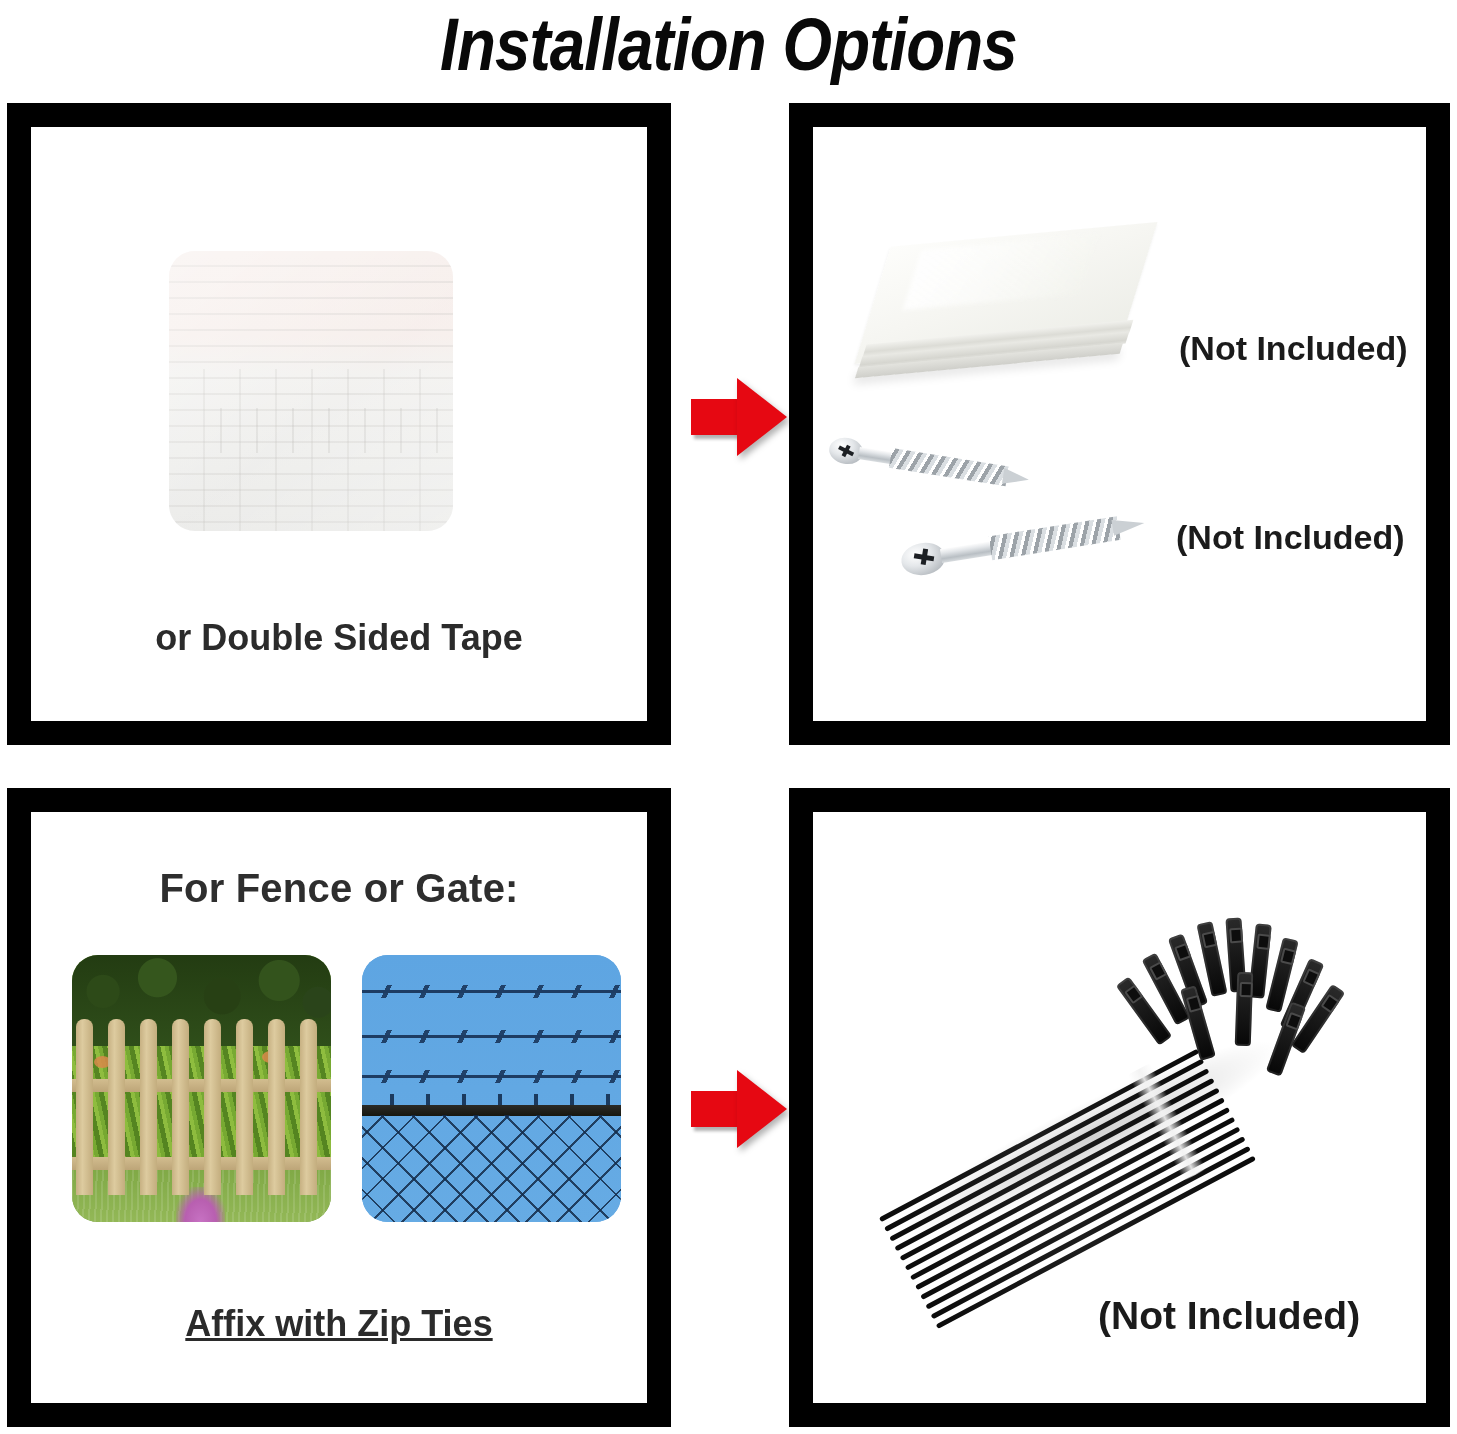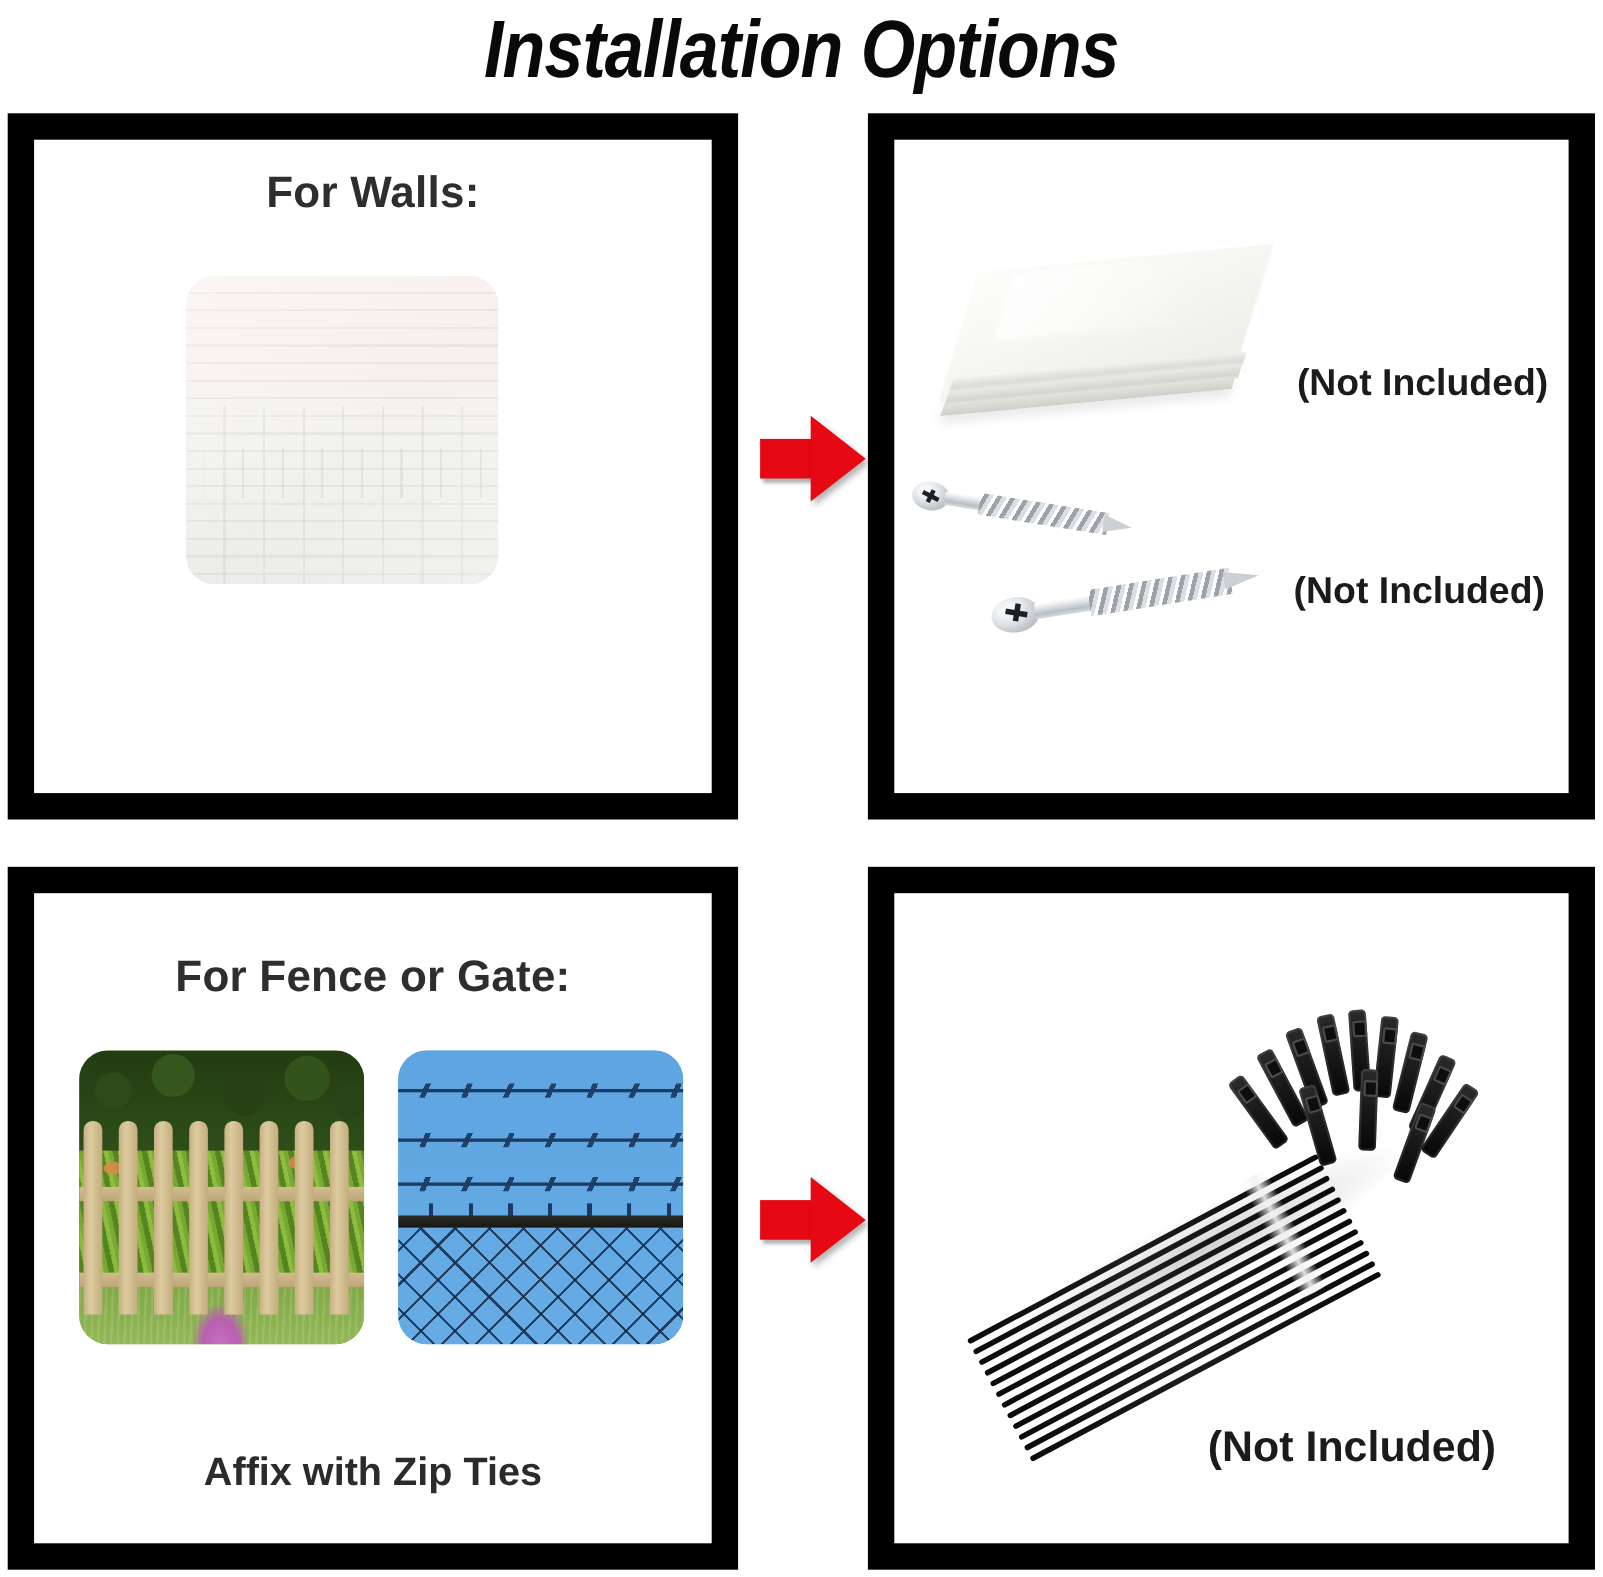--- a/index.html
+++ b/index.html
@@ -285,30 +285,30 @@
   }
 </style>
 </head>
 <body>
 
 <div id="title">Installation Options</div>
 
 <div class="panel" id="panel-walls">
   <div class="inner">
 
-    <div class="panel-heading" style="top:26px;">For Walls:</div>
 
     <div id="wall-photo" style="left:138px;top:124px;">
       <div class="courses"></div>
       <div class="bricks"></div>
       <div class="bricks2"></div>
       <div class="wash"></div>
     </div>
 
     <div class="panel-caption" style="top:487px;">
+      <div>or Double Sided Tape</div>
     </div>
 
   </div>
 </div>
 
 <div class="arrow" id="arrow-walls">
   <div class="shaft"></div>
   <div class="head"></div>
 </div>
 
@@ -341,21 +341,21 @@
   <div class="thread"></div>
   <div class="tip"></div>
 </div>
 
 <div class="not-included" id="ni-tape">(Not Included)</div>
 <div class="not-included" id="ni-screw">(Not Included)</div>
 
 <div class="panel" id="panel-fence">
   <div class="inner">
     <div class="panel-heading" style="top:54px;">For Fence or Gate:</div>
-    <div class="panel-caption" style="top:502px;">Affix with Zip Ties</div>
+    <div class="panel-caption" style="top:488px;text-decoration:underline;">Affix with Zip Ties</div>
   </div>
 </div>
 
 <div class="photo" id="picket-photo">
   <div class="foliage"></div>
   <div class="hedge"></div>
   <div class="lily1"></div>
   <div class="lily2"></div>
   <div class="lily3"></div>
   <div class="lawn"></div>

